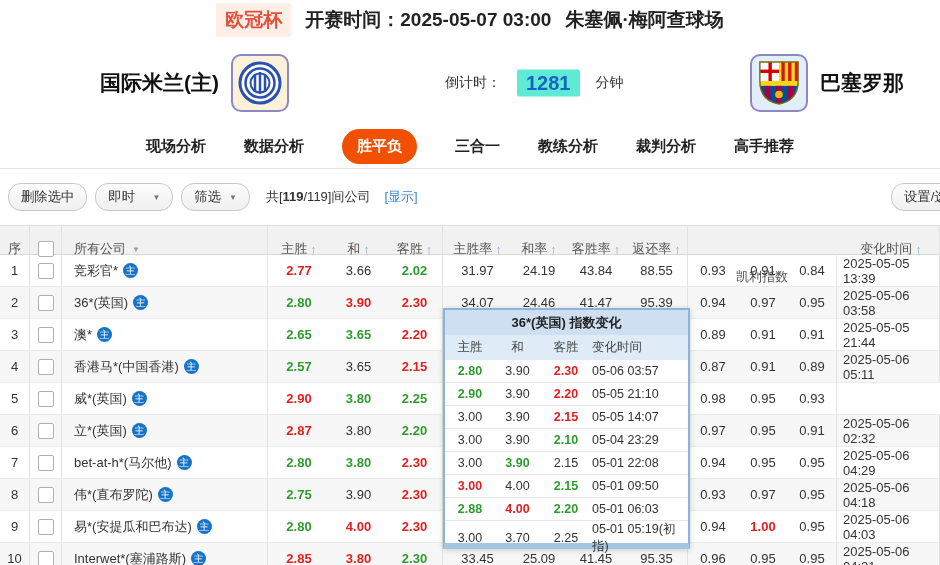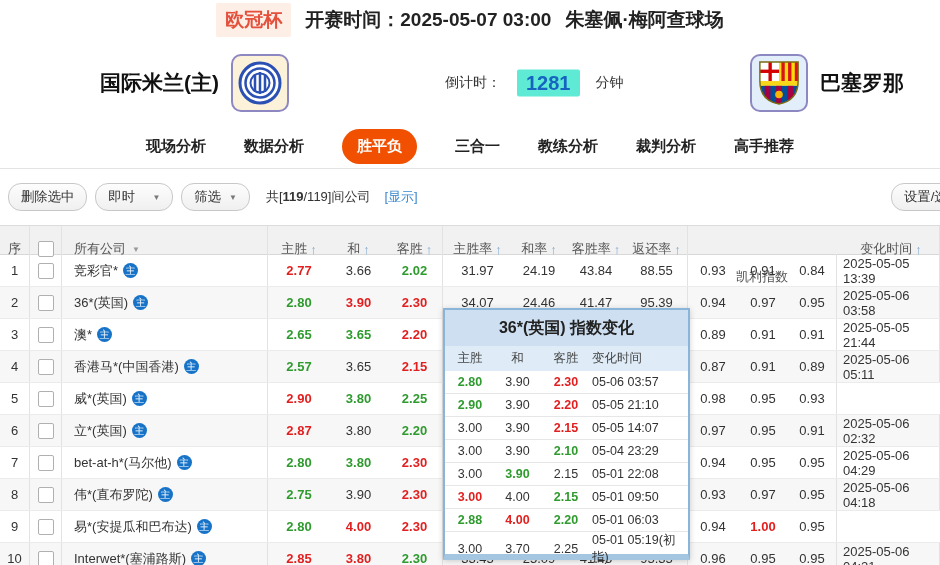--- a/index.html
+++ b/index.html
@@ -49,21 +49,21 @@
   .trow{height:31px;border-bottom:1px solid #ebebeb;background:#fff;}
   .trow.alt{background:#f7f7f7;}
   .cb{width:14px;height:14px;background:#fff;border:1px solid #b0b0b0;border-radius:2px;cursor:pointer;}
   .badge{width:15px;height:15px;border-radius:50%;background:#1673c8;color:#fff;font-size:10px;display:inline-flex;align-items:center;justify-content:center;margin-left:5px;flex:none;}
   .r{color:#e21f1f;font-weight:700;}
   .g{color:#2f9b2f;font-weight:700;}
   .k{color:#333;font-weight:400;}
 
   
   .popup{position:absolute;left:443px;top:308px;width:247px;box-sizing:border-box;border:2px solid #8ab5d9;border-bottom:6px solid #a5c6e0;background:#fff;z-index:10;box-shadow:0 1px 6px rgba(0,0,0,0.18);}
-  .popup-title{height:36px;background:#cddff0;display:flex;align-items:center;justify-content:center;font-size:16px;font-weight:700;color:#222;}
+  .popup-title{height:25px;background:#cddff0;display:flex;align-items:center;justify-content:center;font-size:13px;font-weight:700;color:#222;}
   .pgrid{display:grid;grid-template-columns:50px 45px 52px 96px;}
   .popup-head{height:25px;background:#dfecf7;font-size:13px;color:#444;}
   .prow{height:22px;border-bottom:1px solid #e6e6e6;background:#fff;}
   .prow:last-child{border-bottom:none;}
   .pcell{height:100%;display:flex;align-items:center;justify-content:center;font-size:12.5px;}
   .ptime{justify-content:flex-start;}
 </style>
 </head>
 <body>
 
@@ -371,20 +371,21 @@
           <div class="cell g">2.80</div>
           <div class="cell r">4.00</div>
           <div class="cell r br">2.30</div>
           <div class="cell"></div>
           <div class="cell"></div>
           <div class="cell"></div>
           <div class="cell br"></div>
           <div class="cell k">0.94</div>
           <div class="cell r">1.00</div>
           <div class="cell k br">0.95</div>
+          <div class="cell c-time">2025-05-06 04:03</div>
         </div>
         <div class="trow grid alt">
           <div class="cell br">10</div>
           <div class="cell br">
             <span class="cb"></span>
           </div>
           <div class="cell br c-comp">
             <span>Interwet*(塞浦路斯)</span>
             <span class="badge">主</span>
           </div>

